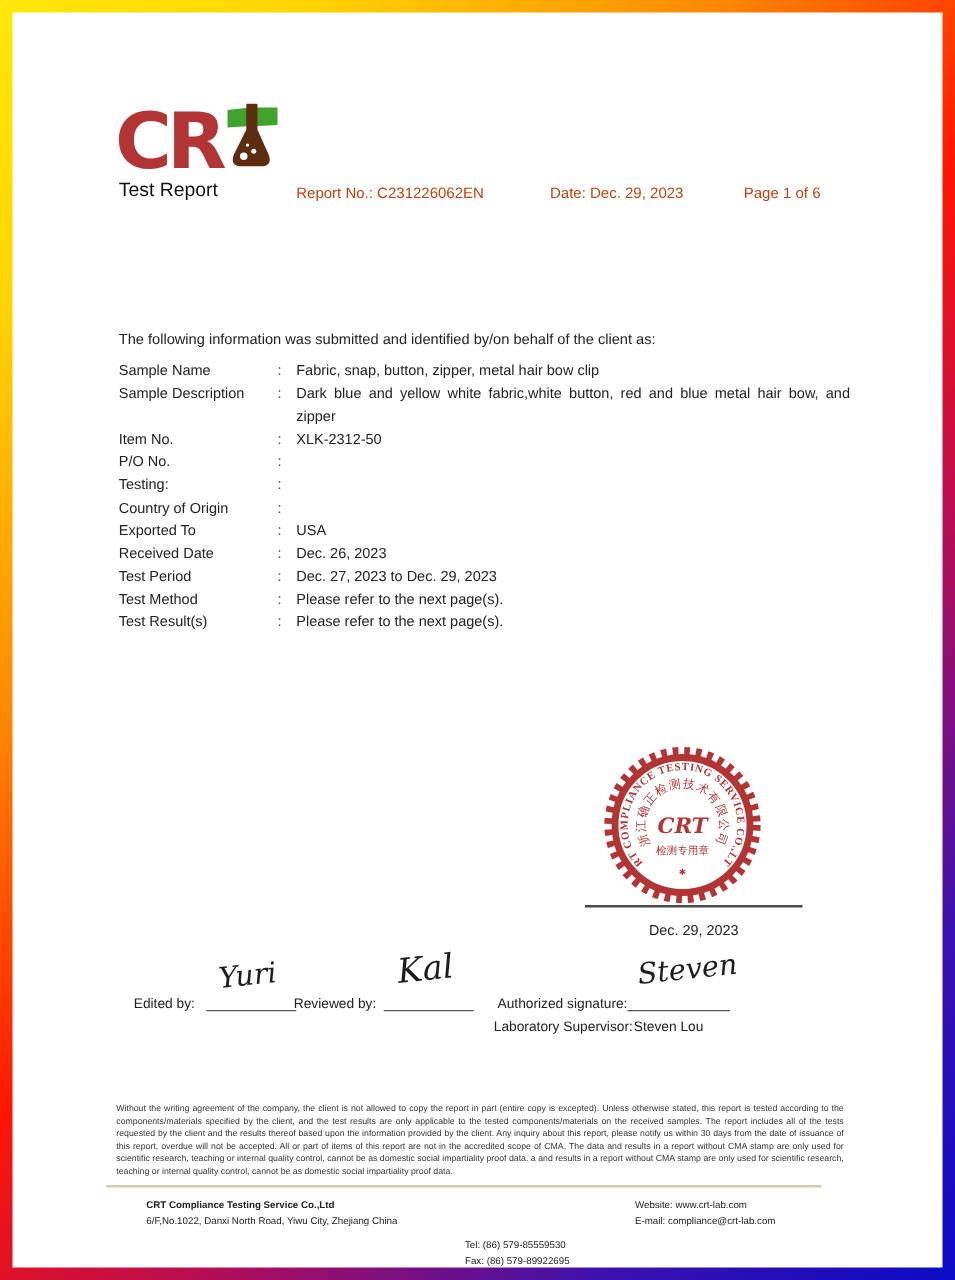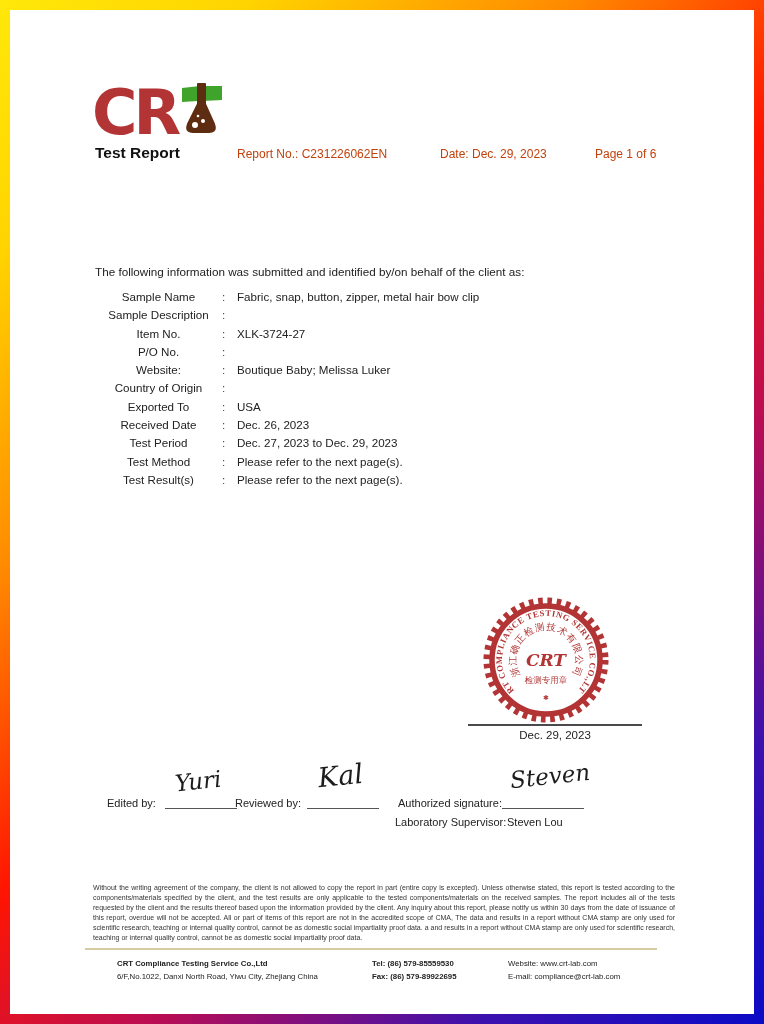--- a/index.html
+++ b/index.html
@@ -9,33 +9,33 @@
     background:#ffffff;color:#222;
   }
   .frame{
     position:absolute;inset:0;
     background:linear-gradient(135deg,#ffe80a 0%,#ffd400 14%,#ff8a00 32%,#ff1502 50%,#b80d55 66%,#3c11ae 84%,#0b0bc6 100%);
     padding-left:46px;
   }
   .page{position:absolute;inset:10px;background:#ffffff;}
   .abs{position:absolute;}
   
-  .title{font-size:15.5px;font-weight:bold;color:#111;}
+  .title{font-size:15.5px;font-weight:normal;color:#111;}
   .hmeta{font-size:12px;color:#c2410c;}
   
   .intro{font-size:11.7px;color:#222;}
   .infotable{left:85px;top:278px;width:585px;}
   .irow{display:flex;line-height:18.3px;font-size:11.6px;color:#222;}
-  .irow .lbl{flex:0 0 127px;text-align:center;}
+  .irow .lbl{flex:0 0 127px;}
   .irow .sep{flex:0 0 15px;color:#444;}
   .irow .val{flex:1;}
   .irow .val.just{text-align:justify;}
   
   .stampline{border-top:2px solid #4a4a4a;}
-  .stampdate{font-size:11.5px;text-align:center;color:#222;}
+  .stampdate{font-size:11.5px;text-align:center;color:#222;margin-top:10px;}
   
   .siglabel{font-size:11px;color:#222;}
   .sigline{border-bottom:1.5px solid #555;}
   .handwriting{
     font-family:"DejaVu Serif","Liberation Serif",serif;
     font-style:italic;color:#1c1c1c;transform:rotate(-6deg);
     white-space:nowrap;
   }
   
   .disclaimer{
@@ -73,34 +73,34 @@
 
     <div class="abs infotable">
       <div class="irow">
         <span class="lbl">Sample Name</span>
         <span class="sep">:</span>
         <span class="val">Fabric, snap, button, zipper, metal hair bow clip</span>
       </div>
       <div class="irow">
         <span class="lbl">Sample Description</span>
         <span class="sep">:</span>
+        <span class="val just">Dark blue and yellow white fabric,white button, red and blue metal hair bow, and zipper</span>
       </div>
       <div class="irow">
         <span class="lbl">Item No.</span>
         <span class="sep">:</span>
-        <span class="val">XLK-3724-27</span>
+        <span class="val">XLK-2312-50</span>
       </div>
       <div class="irow">
         <span class="lbl">P/O No.</span>
         <span class="sep">:</span>
       </div>
       <div class="irow">
-        <span class="lbl">Website:</span>
+        <span class="lbl">Testing:</span>
         <span class="sep">:</span>
-        <span class="val">Boutique Baby; Melissa Luker</span>
       </div>
       <div class="irow">
         <span class="lbl">Country of Origin</span>
         <span class="sep">:</span>
       </div>
       <div class="irow">
         <span class="lbl">Exported To</span>
         <span class="sep">:</span>
         <span class="val">USA</span>
       </div>
@@ -162,21 +162,21 @@
     <div class="abs siglabel" style="left:385px;top:806px;">Laboratory Supervisor:</div>
     <div class="abs siglabel" style="left:497px;top:806px;">Steven Lou</div>
 
     <div class="abs disclaimer" style="left:83px;top:873px;width:582px;">Without the writing agreement of the company, the client is not allowed to copy the report in part (entire copy is excepted). Unless otherwise stated, this report is tested according to the components/materials specified by the client, and the test results are only applicable to the tested components/materials on the received samples. The report includes all of the tests requested by the client and the results thereof based upon the information provided by the client. Any inquiry about this report, please notify us within 30 days from the date of issuance of this report, overdue will not be accepted. All or part of items of this report are not in the accredited scope of CMA, The data and results in a report without CMA stamp are only used for scientific research, teaching or internal quality control, cannot be as domestic social impartiality proof data. a and results in a report without CMA stamp are only used for scientific research, teaching or internal quality control, cannot be as domestic social impartiality proof data.</div>
 
     <div class="abs footrule" style="left:75px;top:938px;width:572px;"></div>
     <div class="abs fcol" style="left:107px;top:948px;">
       <div class="b">CRT Compliance Testing Service Co.,Ltd</div>
       <div>6/F,No.1022, Danxi North Road, Yiwu City, Zhejiang China</div>
     </div>
-    <div class="abs fcol" style="left:362px;top:948px;font-weight:bold;">
+    <div class="abs fcol" style="left:362px;top:980px;">
       <div>Tel: (86) 579-85559530</div>
       <div>Fax: (86) 579-89922695</div>
     </div>
     <div class="abs fcol" style="left:498px;top:948px;">
       <div>Website: www.crt-lab.com</div>
       <div>E-mail: compliance@crt-lab.com</div>
     </div>
 
   </div>
 </div>

